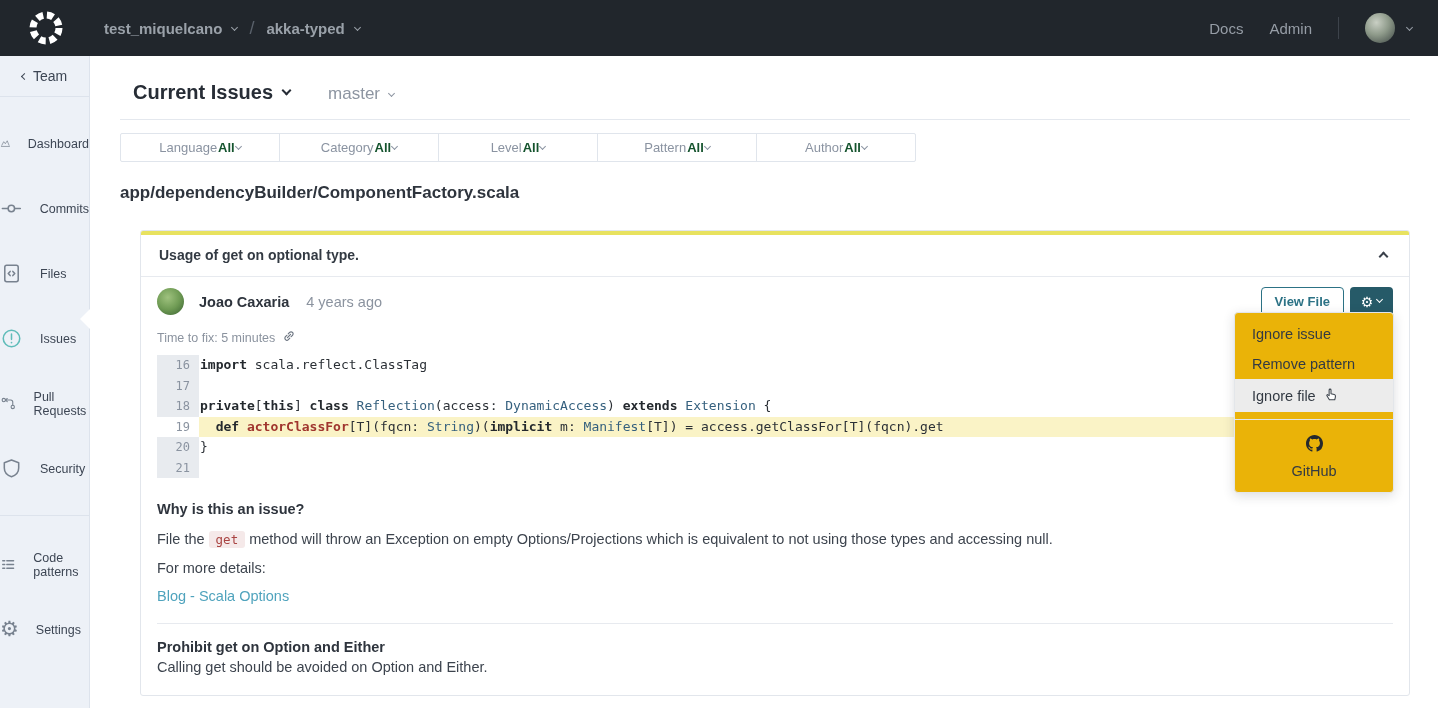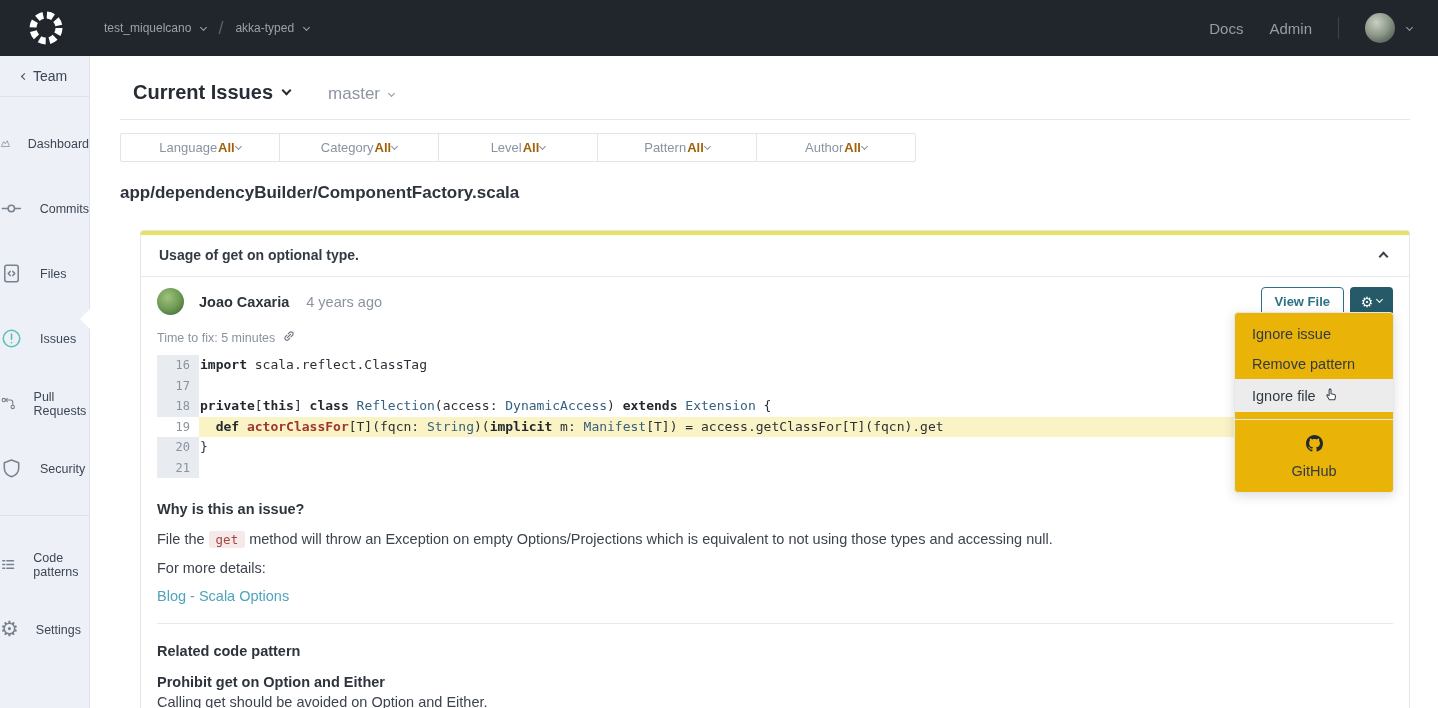--- a/index.html
+++ b/index.html
@@ -4,22 +4,22 @@
 <style>
   * { margin:0; padding:0; box-sizing:border-box; }
   html,body { width:1438px; height:708px; overflow:hidden; background:#fff;
     font-family:"Liberation Sans", sans-serif; }
 
   
   .navbar { height:56px; background:#21262c; display:flex; align-items:center;
     padding:0 26px 0 28px; position:relative; z-index:20; }
   .logo { width:36px; height:36px; flex:none; cursor:pointer; }
   .crumbs { display:flex; align-items:center; margin-left:40px; gap:12px; }
-  .crumb { display:flex; align-items:center; gap:10px; color:#9aa1a9; font-size:12px;
-    font-weight:400; cursor:pointer;justify-content:space-between; }
+  .crumb { display:flex; align-items:center; gap:10px; color:#9aa1a9; font-size:15px;
+    font-weight:700; cursor:pointer;justify-content:space-between; }
   .crumb-sep { color:#5a616b; font-size:18px; }
   .nav-right { margin-left:auto; display:flex; align-items:center; gap:26px; }
   .nav-link { color:#969da6; font-size:15px; cursor:pointer; }
   .nav-divider { width:1px; height:22px; background:#3d434b; }
   .user-menu { display:flex; align-items:center; gap:12px; cursor:pointer; }
   .avatar { width:30px; height:30px; border-radius:50%;
     background:radial-gradient(circle at 38% 32%, #c9cfc4 0%, #8e9a8a 45%, #59635c 80%, #3c443f 100%); }
 
   .chev { display:inline-block; width:7px; height:7px;
     border-right:2px solid currentColor; border-bottom:2px solid currentColor;
@@ -56,21 +56,21 @@
     font-weight:700; color:#272d36; cursor:pointer; }
   .branch-sel { display:flex; align-items:center; gap:9px; margin-left:38px;
     font-size:17px; color:#8d95a1; cursor:pointer; }
 
   .filter-bar { margin-top:13px; width:796px; height:29px; border:1px solid #e0e5ec;
     display:flex; border-radius:2px; }
   .filter-cell { flex:1; display:flex; align-items:center; justify-content:center;
     gap:1px; border-right:1px solid #e0e5ec; font-size:13px; cursor:pointer; }
   .filter-cell:last-child { border-right:none; }
   .filter-cell .f-lbl { color:#8a93a1; }
-  .filter-cell .f-val { color:#a16207; font-weight:700; }
+  .filter-cell .f-val { color:#14532d; font-weight:700; }
   .filter-cell .chev { color:#8a93a1; }
 
   .file-path { margin-top:21px; font-size:17px; font-weight:700; color:#2e343d; }
 
   
   .issue-card { margin:27px 0 0 20px; border:1px solid #e2e6ec; border-radius:3px;
     background:#fff; }
   .severity-bar { height:4px; border-radius:2px 2px 0 0; }
   .card-header { display:flex; align-items:center; justify-content:space-between;
     padding:9px 20px 10px 18px; border-bottom:1px solid #e7eaef; }
@@ -349,21 +349,20 @@
       <div class="why-p">
         <span>File the </span>
         <code class="inline">get</code>
         <span> method will throw an Exception on empty Options/Projections which is equivalent to not using those types and accessing null.</span>
       </div>
       <div class="more-details">For more details:</div>
       <div class="blog-link">Blog - Scala Options</div>
 
       <div class="section-divider"></div>
 
-      <div class="rel-h">Related code pattern</div>
       <div class="pat-title">Prohibit get on Option and Either</div>
       <div class="pat-desc">Calling get should be avoided on Option and Either.</div>
 
     </div>
   </section>
 </main>
 
 <div class="context-menu">
   <div class="menu-item">Ignore issue</div>
   <div class="menu-item">Remove pattern</div>

